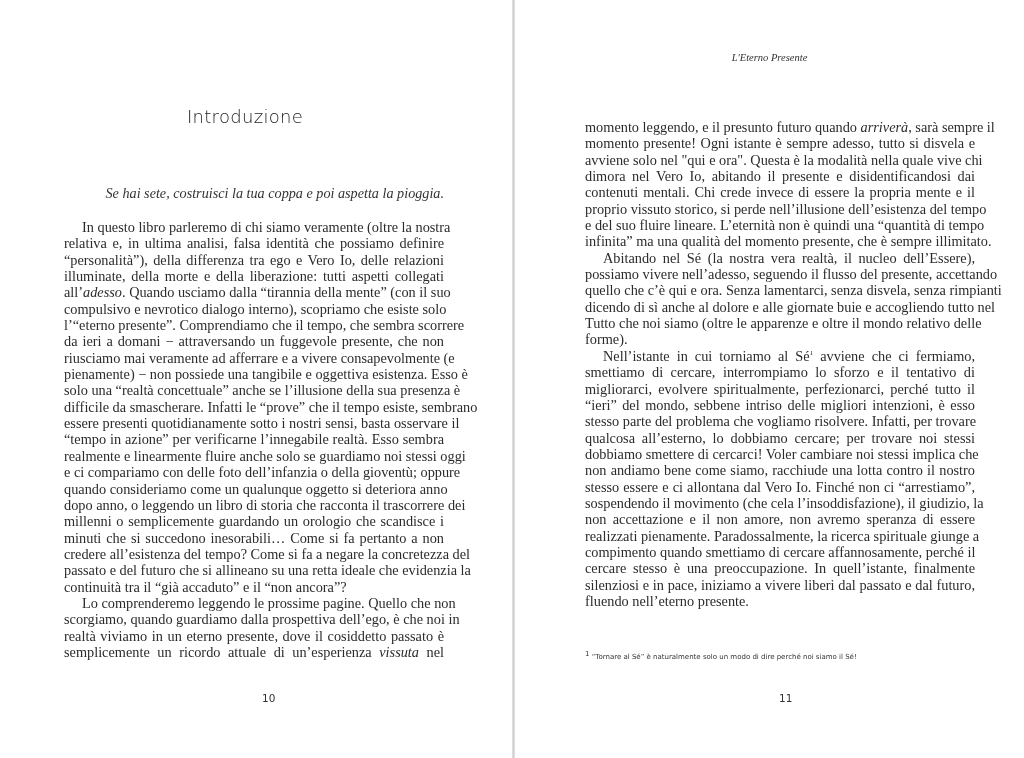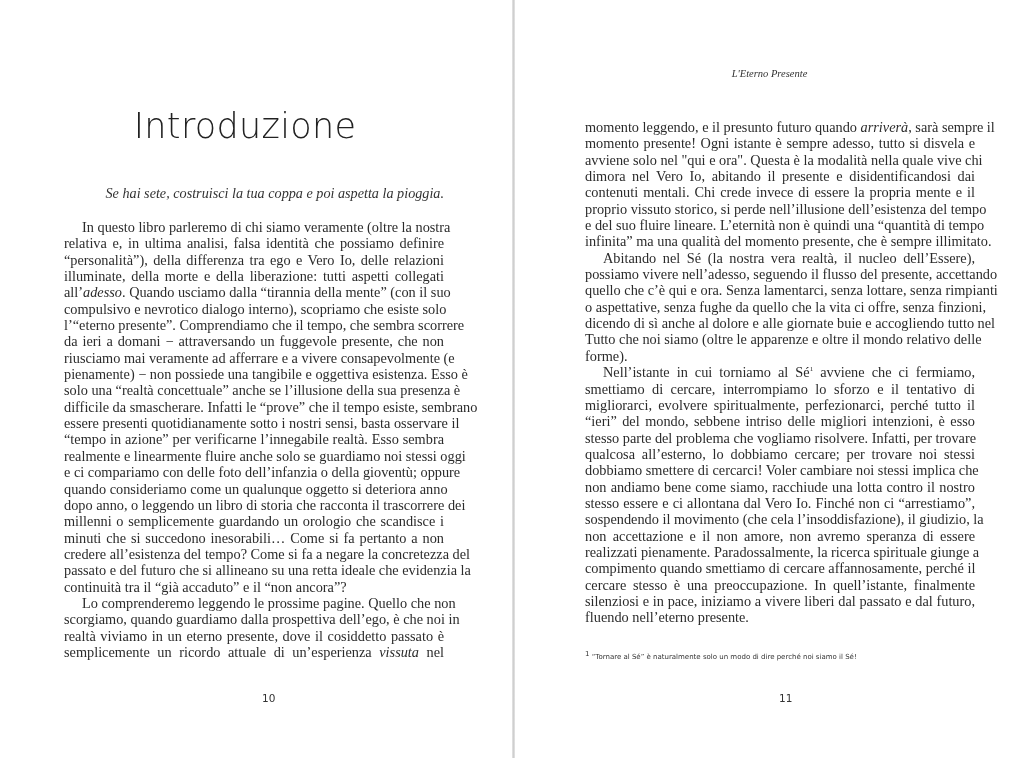--- a/index.html
+++ b/index.html
@@ -4,24 +4,24 @@
 <style>
   html, body { margin:0; padding:0; }
   body { width:1024px; height:758px; background:#ffffff; position:relative; overflow:hidden;
          font-family:"Liberation Serif", "DejaVu Serif", serif; color:#2b2b2b; }
   .page { position:absolute; top:0; height:758px; background:#fff; }
   .page-left { left:0; width:512px; }
   .page-right { left:515px; width:509px; }
   .gutter { position:absolute; left:512px; top:0; width:3px; height:758px;
             background:linear-gradient(to right,#e6e6e6,#cfcfcf,#e6e6e6); }
   .chapter-title { position:absolute; left:0; width:490px; text-align:center; top:106px;
-                   font-family:"DejaVu Sans", sans-serif; font-weight:300; font-size:35px;
+                   font-family:"DejaVu Sans", sans-serif; font-weight:300; font-size:18px;
                    color:#222; letter-spacing:0.3px; }
   .epigraph { position:absolute; right:68px; top:185px; font-style:italic; font-size:14.2px; color:#333;text-align:right; }
-  .running-head { position:absolute; left:0; width:100%; text-align:center; top:68px;
+  .running-head { position:absolute; left:0; width:100%; text-align:center; top:52px;
                   font-style:italic; font-size:10.5px; color:#333; }
   .text-block { position:absolute; }
   .left-block { left:64px; top:219px; width:380px; }
   .right-block { left:70px; top:119px; width:390px; }
   .line { display:block; height:16.35px; line-height:16.35px; font-size:14.3px;
           text-align:justify; text-align-last:justify; white-space:nowrap; overflow:visible; }
   .line.last { text-align-last:left; }
   .line.indent { padding-left:18px; }
   .line span.ital { font-style:italic;margin-top:36px; }
   .footnote { position:absolute; left:70px; top:653px; font-family:"DejaVu Sans", sans-serif;
@@ -77,22 +77,21 @@
       <div class="line"><span>momento leggendo, e il presunto futuro quando </span><span class="ital">arriverà</span><span>, sarà sempre il</span></div>
       <div class="line">momento presente! Ogni istante è sempre adesso, tutto si disvela e</div>
       <div class="line">avviene solo nel "qui e ora". Questa è la modalità nella quale vive chi</div>
       <div class="line">dimora nel Vero Io, abitando il presente e disidentificandosi dai</div>
       <div class="line">contenuti mentali. Chi crede invece di essere la propria mente e il</div>
       <div class="line">proprio vissuto storico, si perde nell’illusione dell’esistenza del tempo</div>
       <div class="line">e del suo fluire lineare. L’eternità non è quindi una “quantità di tempo</div>
       <div class="line">infinita” ma una qualità del momento presente, che è sempre illimitato.</div>
       <div class="line indent">Abitando nel Sé (la nostra vera realtà, il nucleo dell’Essere),</div>
       <div class="line">possiamo vivere nell’adesso, seguendo il flusso del presente, accettando</div>
-      <div class="line">quello che c’è qui e ora. Senza lamentarci, senza lottare, senza rimpianti</div>
-      <div class="line">o aspettative, senza fughe da quello che la vita ci offre, senza finzioni,</div>
+      <div class="line">quello che c’è qui e ora. Senza lamentarci, senza disvela, senza rimpianti</div>
       <div class="line">dicendo di sì anche al dolore e alle giornate buie e accogliendo tutto nel</div>
       <div class="line">Tutto che noi siamo (oltre le apparenze e oltre il mondo relativo delle</div>
       <div class="line last">forme).</div>
       <div class="line indent"><span>Nell’istante in cui torniamo al Sé</span><sup>1</sup><span> avviene che ci fermiamo,</span></div>
       <div class="line">smettiamo di cercare, interrompiamo lo sforzo e il tentativo di</div>
       <div class="line">migliorarci, evolvere spiritualmente, perfezionarci, perché tutto il</div>
       <div class="line">“ieri” del mondo, sebbene intriso delle migliori intenzioni, è esso</div>
       <div class="line">stesso parte del problema che vogliamo risolvere. Infatti, per trovare</div>
       <div class="line">qualcosa all’esterno, lo dobbiamo cercare; per trovare noi stessi</div>
       <div class="line">dobbiamo smettere di cercarci! Voler cambiare noi stessi implica che</div>

